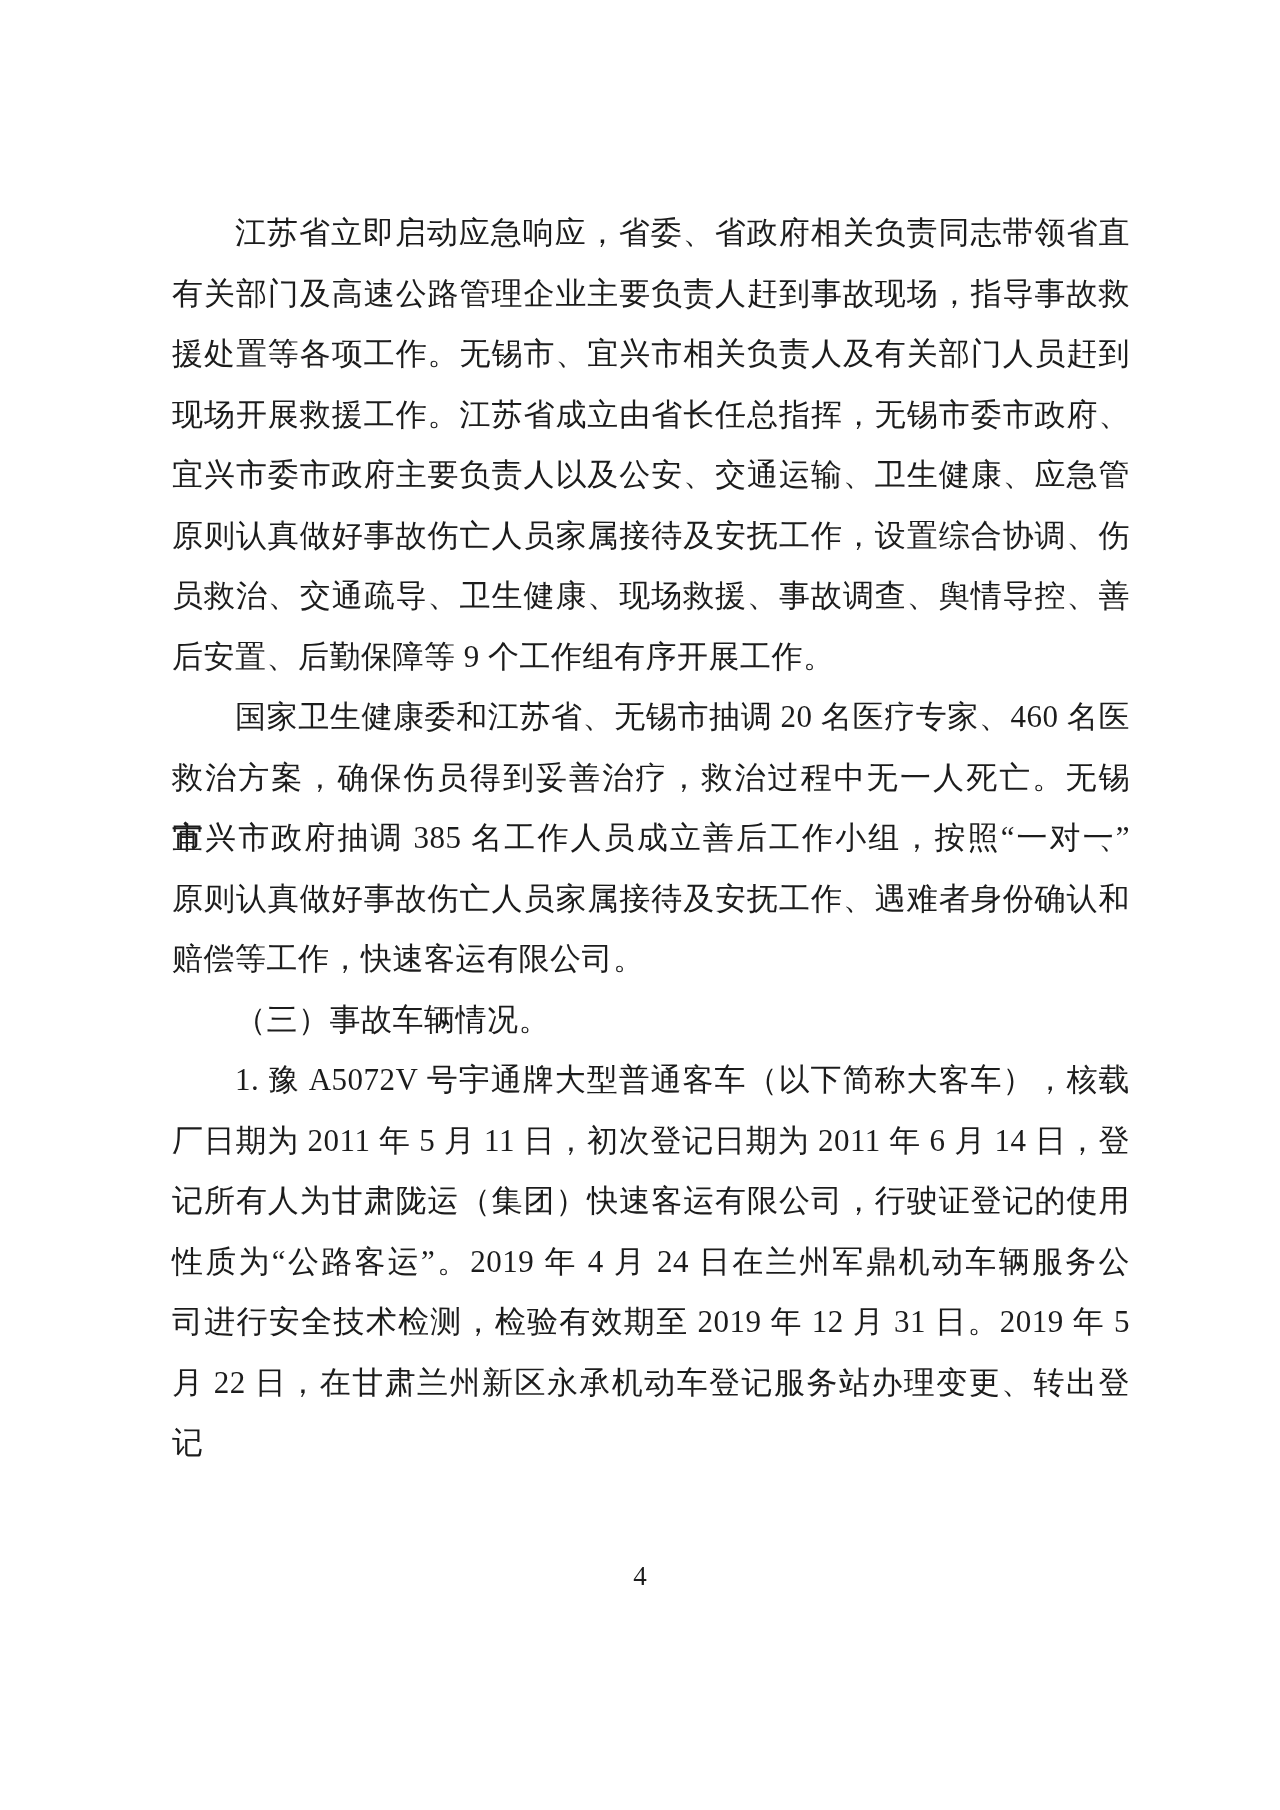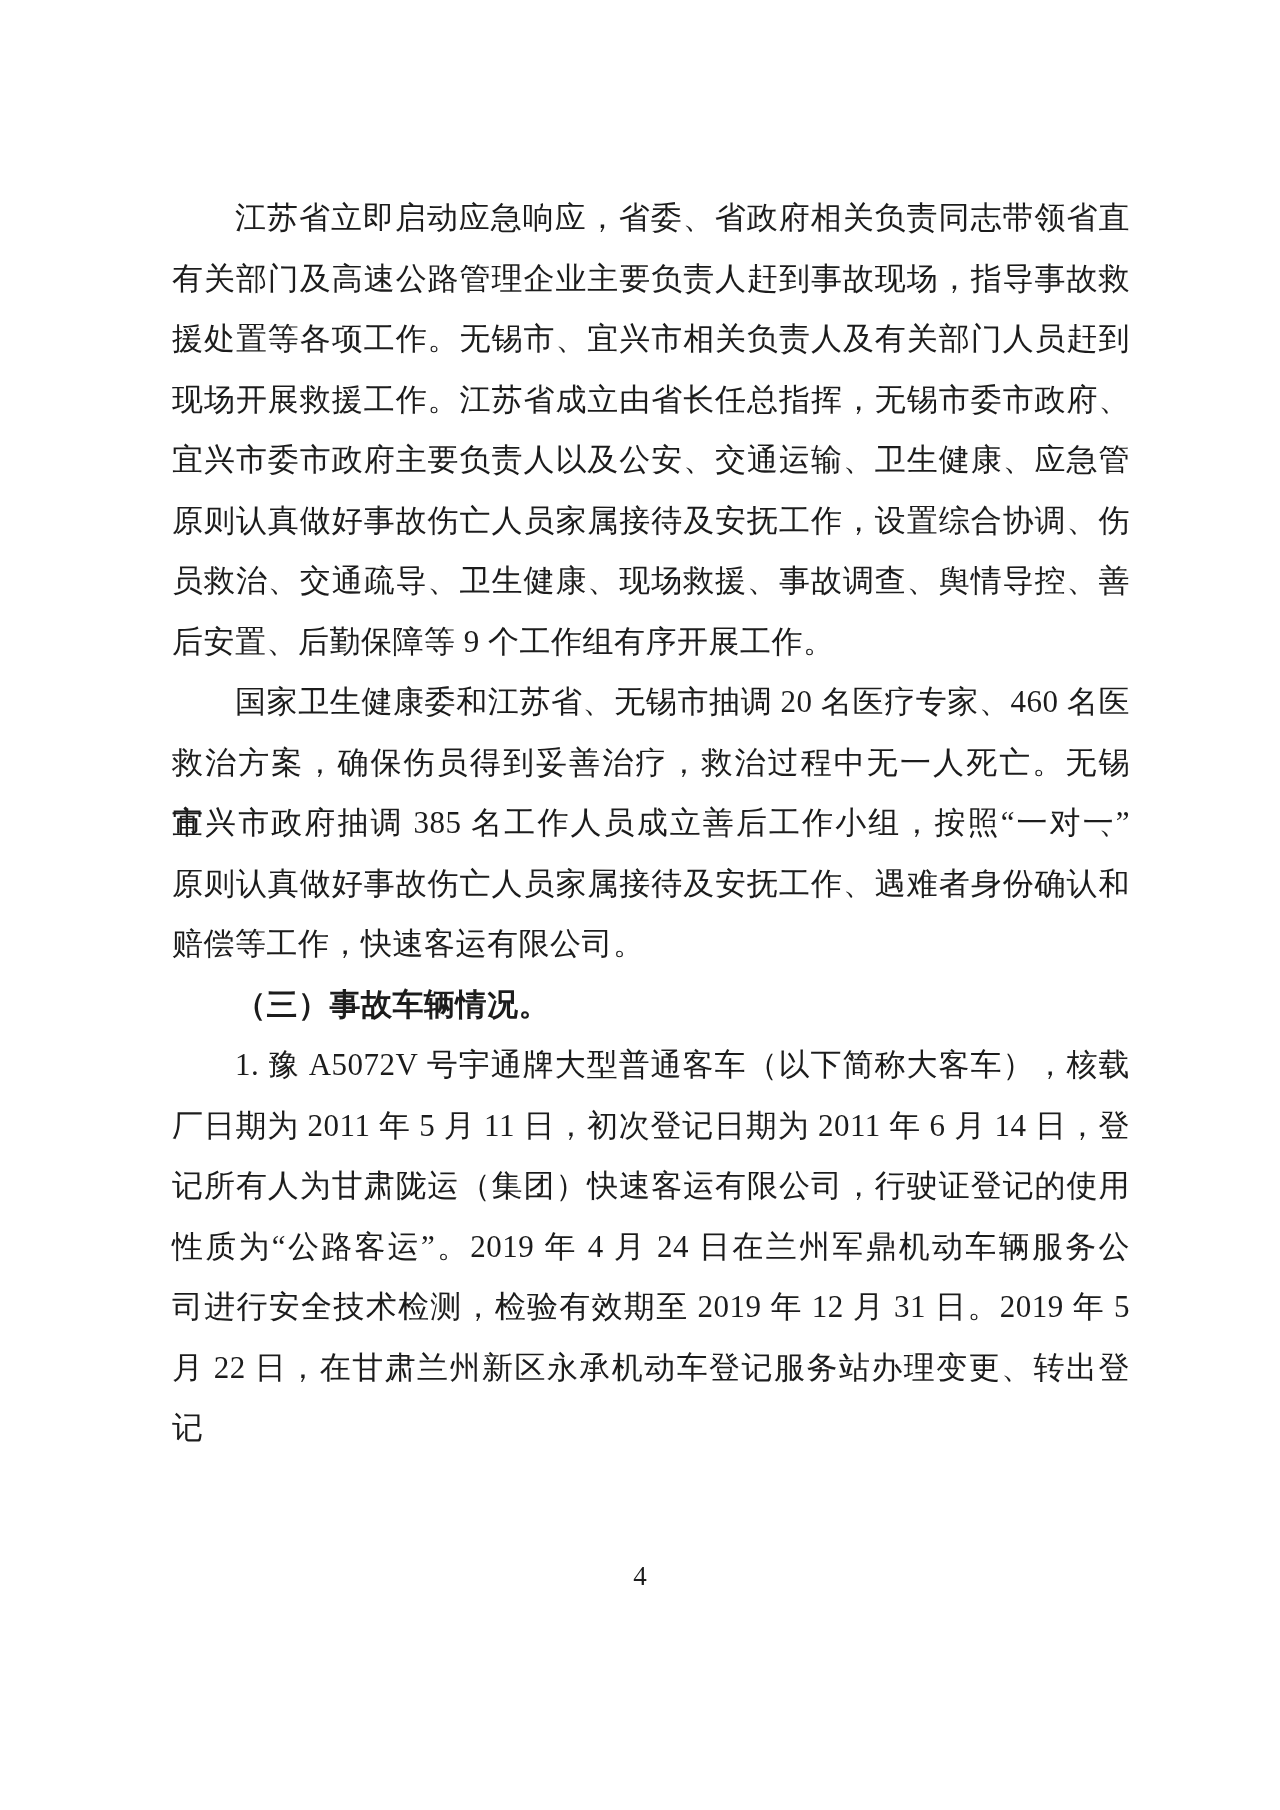--- a/index.html
+++ b/index.html
@@ -12,41 +12,41 @@
     width: 1280px;
     height: 1810px;
     background: #ffffff;
     overflow: hidden;
     font-family: "Liberation Serif", "DejaVu Serif", serif;
     color: #1c1c1c;
   }
   .text-block {
     position: absolute;
     left: 172px;
-    top: 188px;
+    top: 203px;
     width: 958px;
   }
   .line {
     font-size: 31px;
     line-height: 60.5px;
     height: 60.5px;
     white-space: normal;
     text-align: justify;
     text-align-last: justify;
     letter-spacing: 0.5px;
   }
   .line.short {
     text-align: right;
     text-align-last: left;
   }
   .line.indent {
     text-indent: 63px;
   }
   .line.heading {
-    font-weight: bold;
+    font-weight: normal;
   }
   .page-number {
     position: absolute;
     top: 1560px;
     left: 0;
     width: 100%;
     text-align: center;
     font-size: 27px;
     line-height: 32px;
     color: #1c1c1c;

